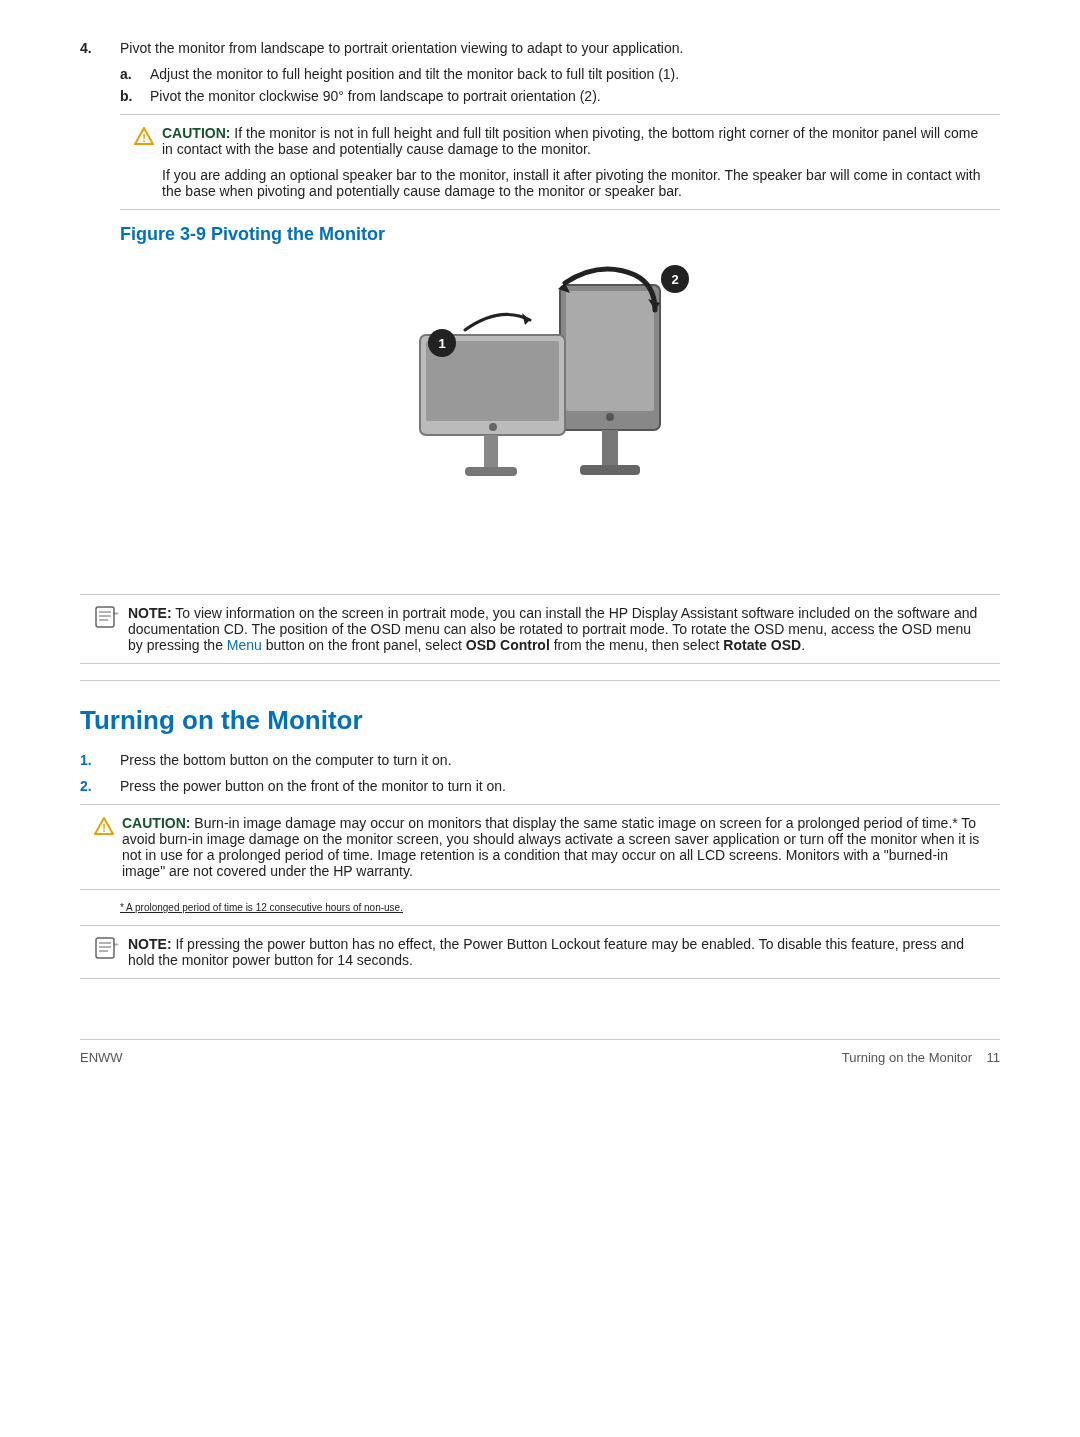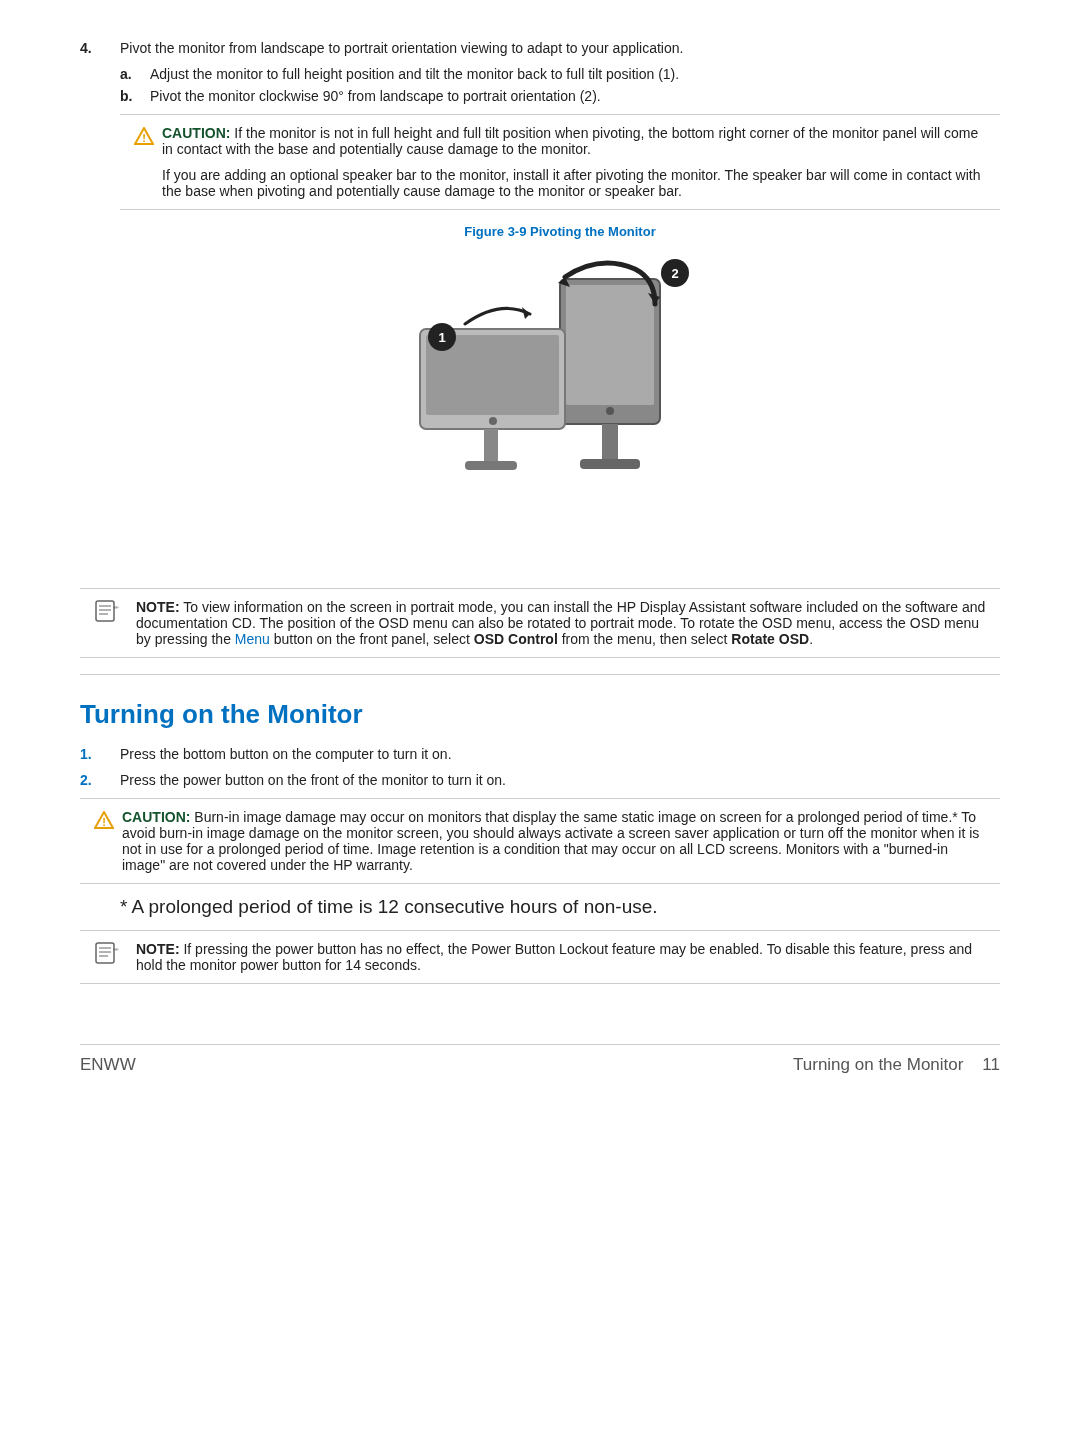--- a/index.html
+++ b/index.html
@@ -52,41 +52,40 @@
       font-weight: bold;
       color: #14532d;
     }
 
     .note-box {
       border-top: 1px solid #ccc;
       border-bottom: 1px solid #ccc;
       padding: 10px 14px;
       margin: 10px 0;
       display: flex;
-      gap: 16px;
+      gap: 8px;
     }
     .note-label {
       font-weight: bold;
     }
 
     .caution-standalone {
       border-top: 1px solid #ccc;
       border-bottom: 1px solid #ccc;
       padding: 10px 14px;
       margin: 10px 0;
       display: flex;
       gap: 8px;
     }
 
     .figure-caption {
       color: #0070c0;
       font-weight: bold;
       margin: 14px 0 8px 40px;
-      font-size: 13px;
-      text-align: center;
+      font-size: 18px;
     }
 
     .figure-container {
       text-align: center;
       margin: 10px 0 16px 0;
     }
 
     .section-heading {
       color: #0070c0;
       font-size: 26px;
@@ -94,21 +93,21 @@
       margin: 24px 0 16px 0;
       border-bottom: none;
     }
 
     .footer {
       display: flex;
       justify-content: space-between;
       align-items: center;
       margin-top: 60px;
       padding-top: 10px;
-      font-size: 17px;
+      font-size: 13px;
       color: #555;
       border-top: 1px solid #ccc;
     }
 
     .link-blue { color: #0070c0; }
 
     hr.section-line {
       border: none;
       border-top: 1px solid #ccc;
       margin: 16px 0;
@@ -233,21 +232,21 @@
         <polygon points="10,1 19,17 1,17" fill="none" stroke="#e8a000" stroke-width="2"></polygon>
         <text x="10" y="15" text-anchor="middle" font-size="11" font-weight="bold" fill="#e8a000">!</text>
       </svg>
     </div>
     <div>
       <span class="caution-label">CAUTION:</span>
       <span>  Burn-in image damage may occur on monitors that display the same static image on screen for a prolonged period of time.* To avoid burn-in image damage on the monitor screen, you should always activate a screen saver application or turn off the monitor when it is not in use for a prolonged period of time. Image retention is a condition that may occur on all LCD screens. Monitors with a "burned-in image" are not covered under the HP warranty.</span>
     </div>
   </div>
 
-  <p style="margin: 12px 0 12px 40px; font-size:19px;">* A prolonged period of time is 12 consecutive hours of non-use.</p>
+  <p style="margin: 12px 0 12px 40px; font-size:10px;text-decoration:underline;">* A prolonged period of time is 12 consecutive hours of non-use.</p>
 
   <div class="note-box">
     <div style="flex-shrink:0; margin-top:1px;">
       <svg width="26" height="22" viewBox="0 0 26 22">
         <rect x="2" y="1" width="18" height="20" rx="2" fill="none" stroke="#666" stroke-width="1.5"></rect>
         <line x1="5" y1="6" x2="17" y2="6" stroke="#666" stroke-width="1"></line>
         <line x1="5" y1="10" x2="17" y2="10" stroke="#666" stroke-width="1"></line>
         <line x1="5" y1="14" x2="14" y2="14" stroke="#666" stroke-width="1"></line>
         <text x="19" y="10" font-size="7" fill="#666">✏</text>
       </svg>

